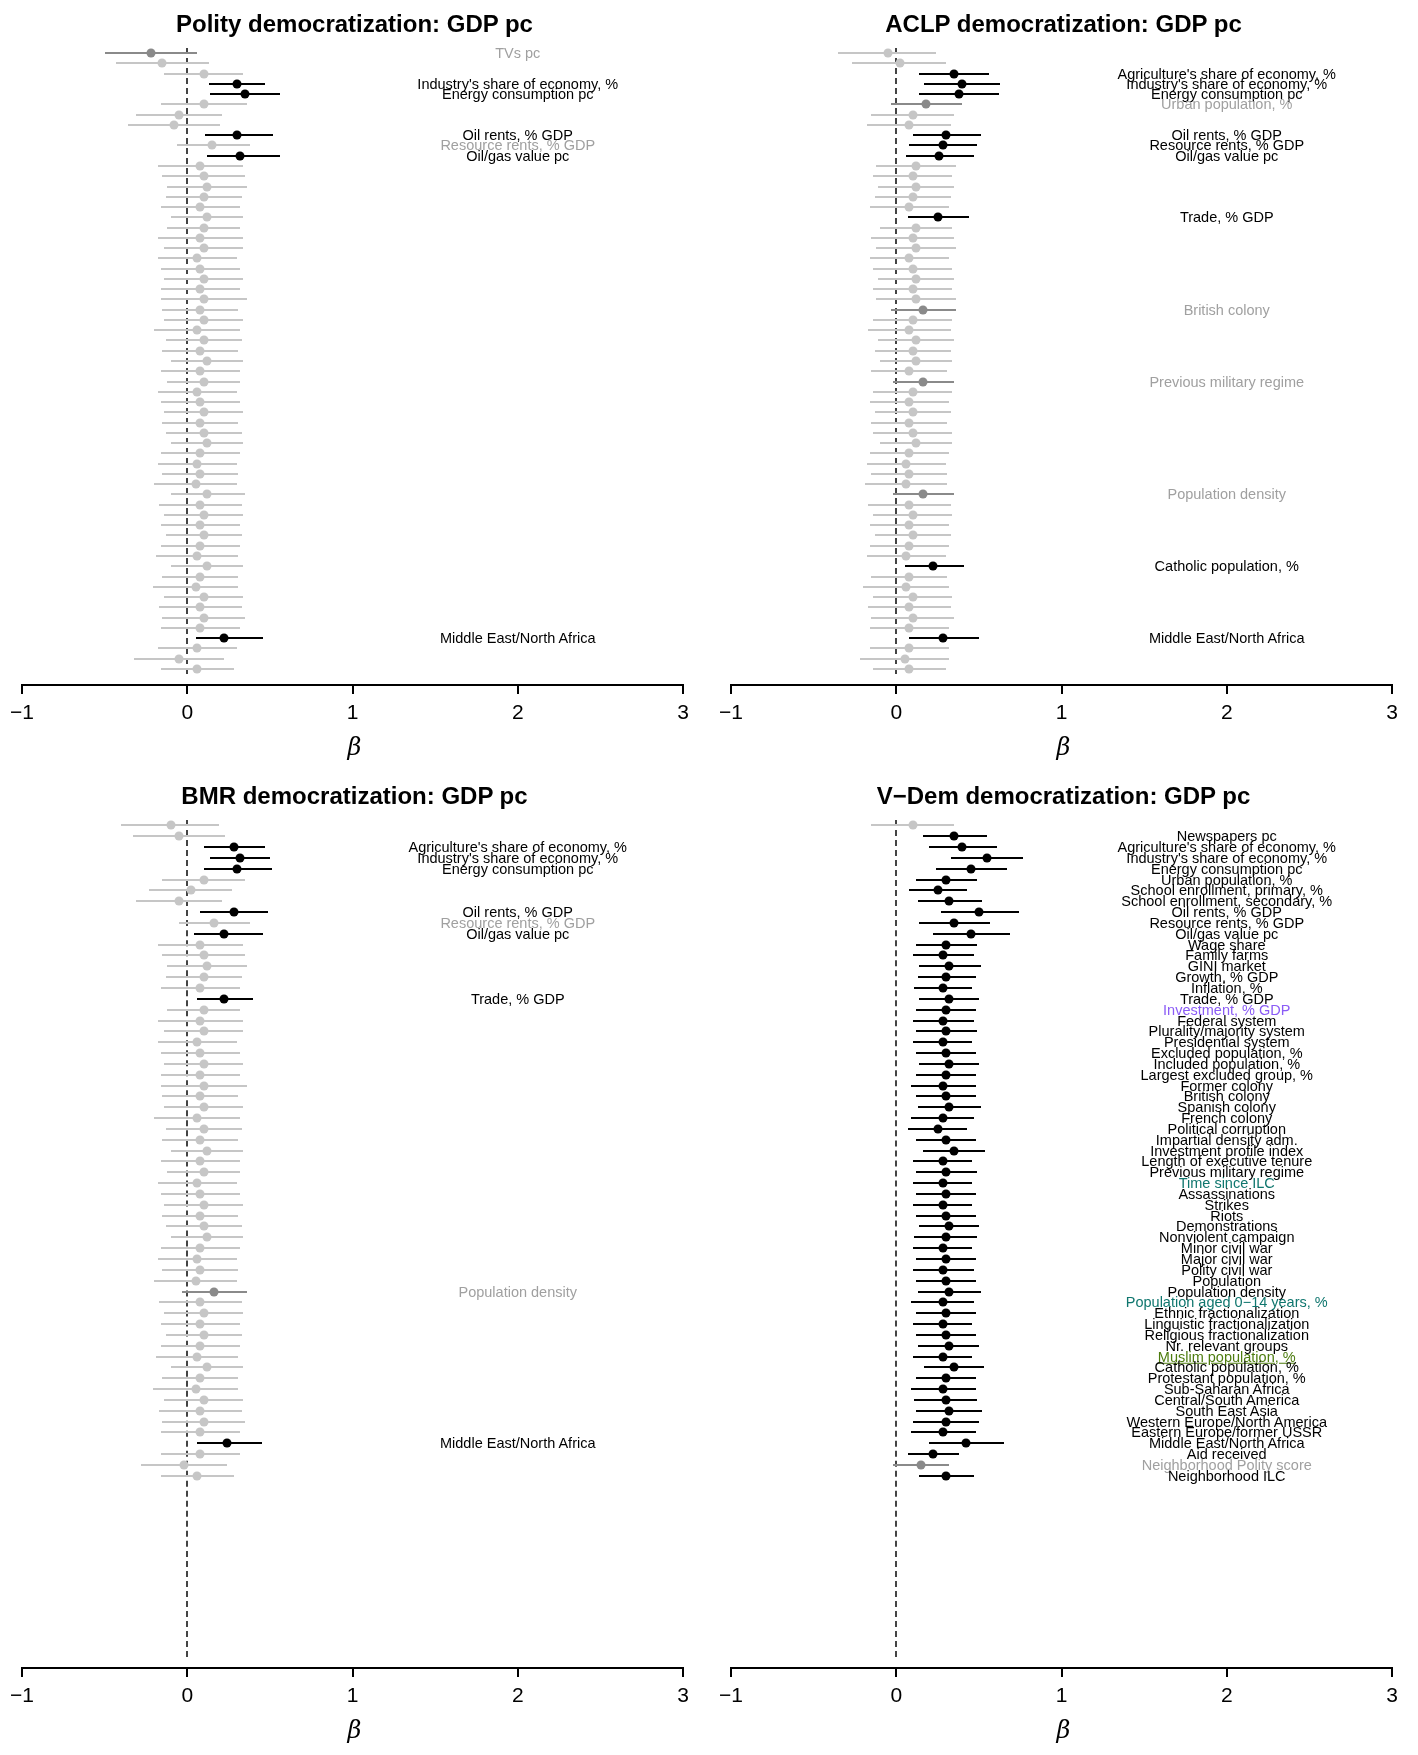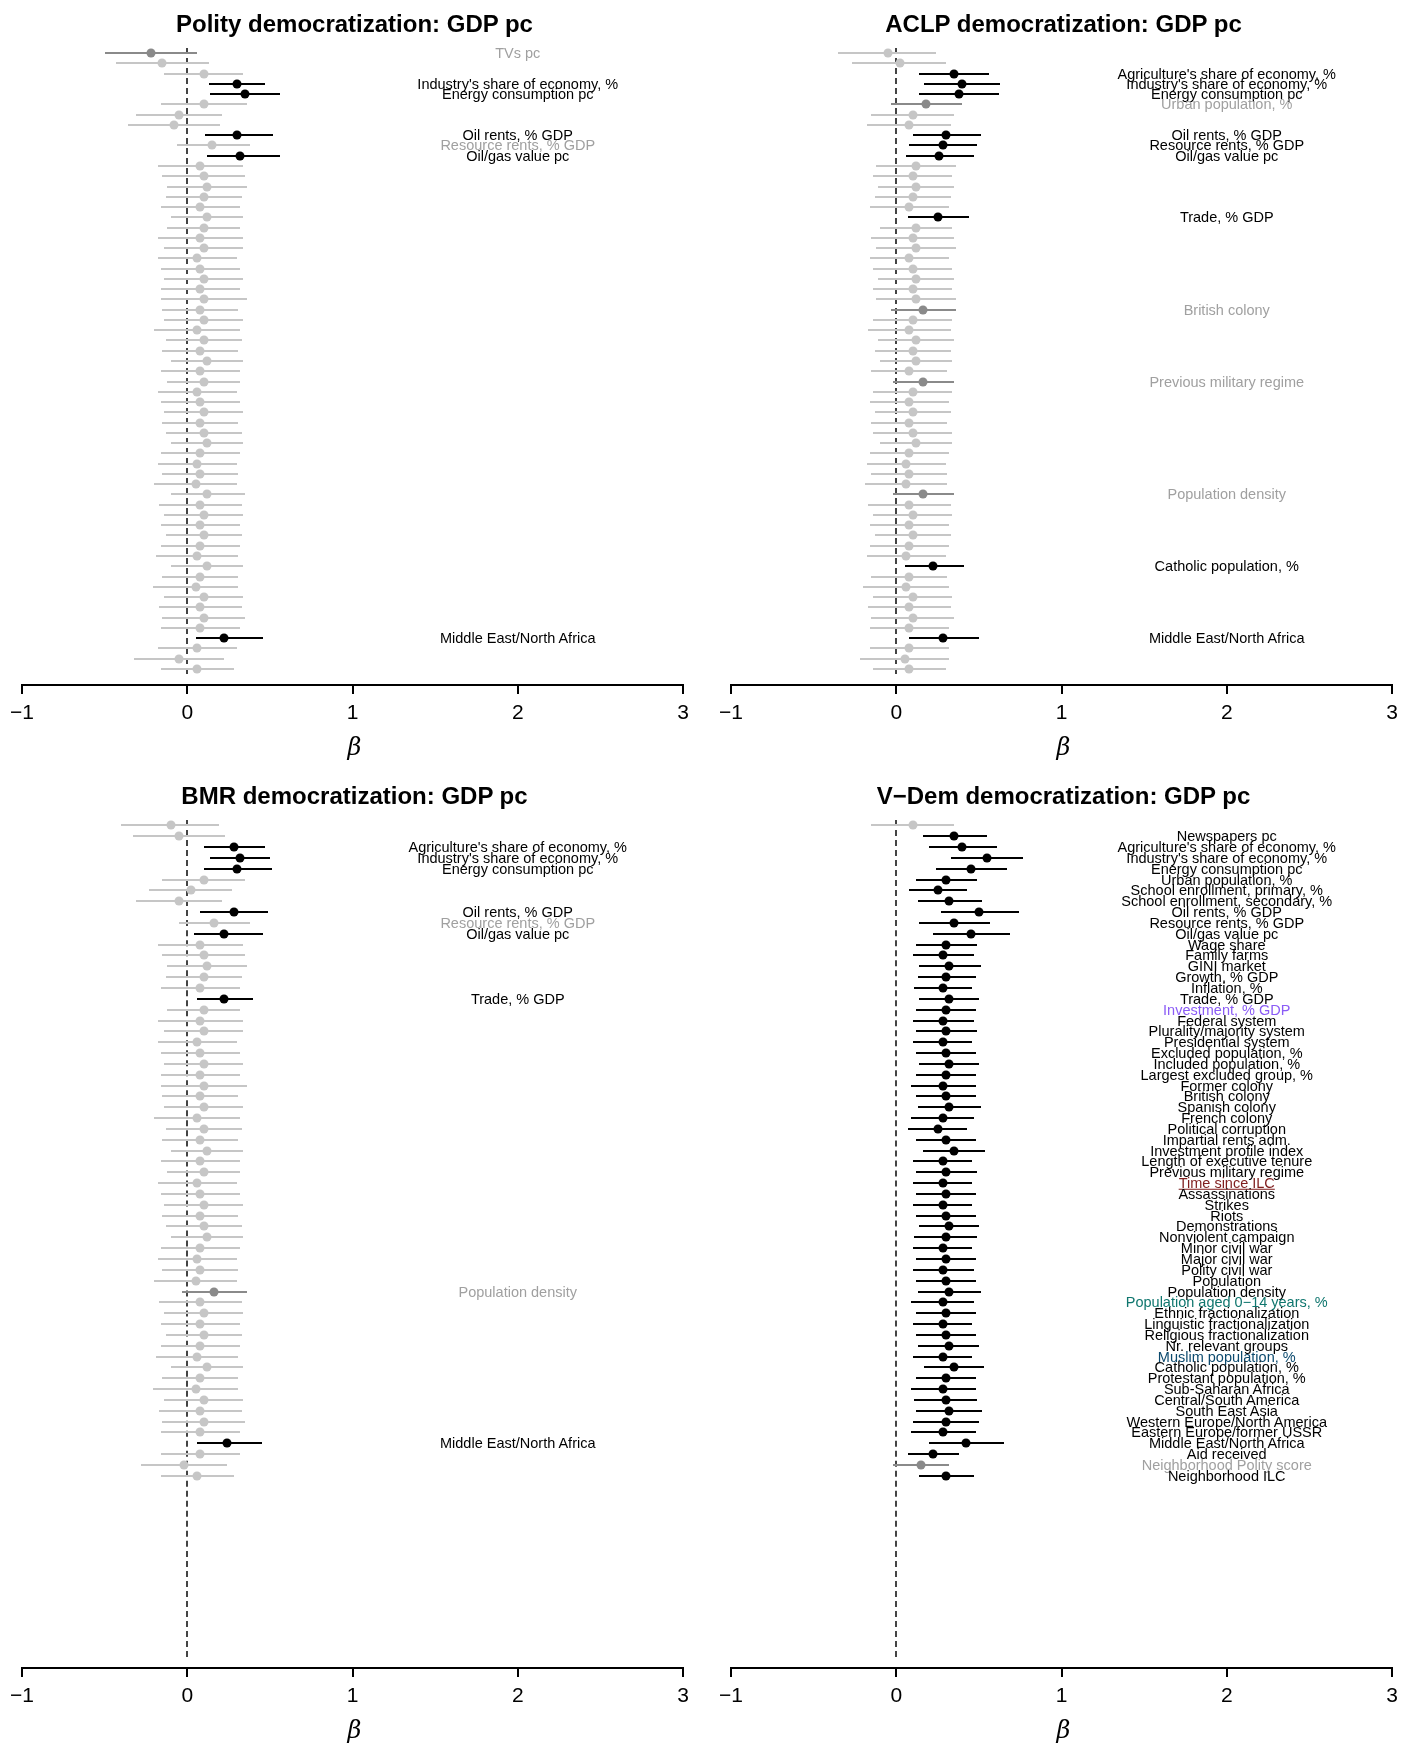--- a/index.html
+++ b/index.html
@@ -581,33 +581,33 @@
           <div class="dot" style="top: 34.3197%; left: 33%; background: rgb(0, 0, 0);"></div>
           <div class="rowlabel" style="top: 34.3197%; left: 75%; color: rgb(0, 0, 0);">Spanish colony</div>
           <div class="ci" style="top: 35.6148%; left: 27.25%; width: 9.5%; background: rgb(0, 0, 0);"></div>
           <div class="dot" style="top: 35.6148%; left: 32%; background: rgb(0, 0, 0);"></div>
           <div class="rowlabel" style="top: 35.6148%; left: 75%; color: rgb(0, 0, 0);">French colony</div>
           <div class="ci" style="top: 36.9098%; left: 26.75%; width: 9%; background: rgb(0, 0, 0);"></div>
           <div class="dot" style="top: 36.9098%; left: 31.25%; background: rgb(0, 0, 0);"></div>
           <div class="rowlabel" style="top: 36.9098%; left: 75%; color: rgb(0, 0, 0);">Political corruption</div>
           <div class="ci" style="top: 38.2049%; left: 28%; width: 9%; background: rgb(0, 0, 0);"></div>
           <div class="dot" style="top: 38.2049%; left: 32.5%; background: rgb(0, 0, 0);"></div>
-          <div class="rowlabel" style="top: 38.2049%; left: 75%; color: rgb(0, 0, 0);">Impartial rents adm.</div>
+          <div class="rowlabel" style="top: 38.2049%; left: 75%; color: rgb(0, 0, 0);">Impartial density adm.</div>
           <div class="ci" style="top: 39.5%; left: 29%; width: 9.5%; background: rgb(0, 0, 0);"></div>
           <div class="dot" style="top: 39.5%; left: 33.75%; background: rgb(0, 0, 0);"></div>
           <div class="rowlabel" style="top: 39.5%; left: 75%; color: rgb(0, 0, 0);">Investment profile index</div>
           <div class="ci" style="top: 40.7951%; left: 27.5%; width: 9%; background: rgb(0, 0, 0);"></div>
           <div class="dot" style="top: 40.7951%; left: 32%; background: rgb(0, 0, 0);"></div>
           <div class="rowlabel" style="top: 40.7951%; left: 75%; color: rgb(0, 0, 0);">Length of executive tenure</div>
           <div class="ci" style="top: 42.0902%; left: 28%; width: 9.25%; background: rgb(0, 0, 0);"></div>
           <div class="dot" style="top: 42.0902%; left: 32.5%; background: rgb(0, 0, 0);"></div>
           <div class="rowlabel" style="top: 42.0902%; left: 75%; color: rgb(0, 0, 0);">Previous military regime</div>
           <div class="ci" style="top: 43.3852%; left: 27.5%; width: 9%; background: rgb(0, 0, 0);"></div>
           <div class="dot" style="top: 43.3852%; left: 32%; background: rgb(0, 0, 0);"></div>
-          <div class="rowlabel" style="top: 43.3852%; left: 75%; color: #7f1d1d; text-decoration: underline;">Time since ILC</div>
+          <div class="rowlabel" style="top: 43.3852%; left: 75%; color: #0f766e;">Time since ILC</div>
           <div class="ci" style="top: 44.6803%; left: 28%; width: 9%; background: rgb(0, 0, 0);"></div>
           <div class="dot" style="top: 44.6803%; left: 32.5%; background: rgb(0, 0, 0);"></div>
           <div class="rowlabel" style="top: 44.6803%; left: 75%; color: rgb(0, 0, 0);">Assassinations</div>
           <div class="ci" style="top: 45.9754%; left: 27.5%; width: 9%; background: rgb(0, 0, 0);"></div>
           <div class="dot" style="top: 45.9754%; left: 32%; background: rgb(0, 0, 0);"></div>
           <div class="rowlabel" style="top: 45.9754%; left: 75%; color: rgb(0, 0, 0);">Strikes</div>
           <div class="ci" style="top: 47.2705%; left: 28%; width: 9%; background: rgb(0, 0, 0);"></div>
           <div class="dot" style="top: 47.2705%; left: 32.5%; background: rgb(0, 0, 0);"></div>
           <div class="rowlabel" style="top: 47.2705%; left: 75%; color: rgb(0, 0, 0);">Riots</div>
           <div class="ci" style="top: 48.5656%; left: 28.5%; width: 9%; background: rgb(0, 0, 0);"></div>
@@ -641,21 +641,21 @@
           <div class="dot" style="top: 60.2213%; left: 32%; background: rgb(0, 0, 0);"></div>
           <div class="rowlabel" style="top: 60.2213%; left: 75%; color: rgb(0, 0, 0);">Linguistic fractionalization</div>
           <div class="ci" style="top: 61.5164%; left: 28%; width: 9%; background: rgb(0, 0, 0);"></div>
           <div class="dot" style="top: 61.5164%; left: 32.5%; background: rgb(0, 0, 0);"></div>
           <div class="rowlabel" style="top: 61.5164%; left: 75%; color: rgb(0, 0, 0);">Religious fractionalization</div>
           <div class="ci" style="top: 62.8115%; left: 28.25%; width: 9.25%; background: rgb(0, 0, 0);"></div>
           <div class="dot" style="top: 62.8115%; left: 33%; background: rgb(0, 0, 0);"></div>
           <div class="rowlabel" style="top: 62.8115%; left: 75%; color: rgb(0, 0, 0);">Nr. relevant groups</div>
           <div class="ci" style="top: 64.1066%; left: 27.5%; width: 9%; background: rgb(0, 0, 0);"></div>
           <div class="dot" style="top: 64.1066%; left: 32%; background: rgb(0, 0, 0);"></div>
-          <div class="rowlabel" style="top: 64.1066%; left: 75%; color: #0c4a6e;">Muslim population, %</div>
+          <div class="rowlabel" style="top: 64.1066%; left: 75%; color: #4d7c0f; text-decoration: underline;">Muslim population, %</div>
           <div class="ci" style="top: 65.4016%; left: 29.25%; width: 9%; background: rgb(0, 0, 0);"></div>
           <div class="dot" style="top: 65.4016%; left: 33.75%; background: rgb(0, 0, 0);"></div>
           <div class="rowlabel" style="top: 65.4016%; left: 75%; color: rgb(0, 0, 0);">Catholic population, %</div>
           <div class="ci" style="top: 66.6967%; left: 28%; width: 9%; background: rgb(0, 0, 0);"></div>
           <div class="dot" style="top: 66.6967%; left: 32.5%; background: rgb(0, 0, 0);"></div>
           <div class="rowlabel" style="top: 66.6967%; left: 75%; color: rgb(0, 0, 0);">Protestant population, %</div>
           <div class="ci" style="top: 67.9918%; left: 27.25%; width: 9.75%; background: rgb(0, 0, 0);"></div>
           <div class="dot" style="top: 67.9918%; left: 32%; background: rgb(0, 0, 0);"></div>
           <div class="rowlabel" style="top: 67.9918%; left: 75%; color: rgb(0, 0, 0);">Sub-Saharan Africa</div>
           <div class="ci" style="top: 69.2869%; left: 27.75%; width: 9.5%; background: rgb(0, 0, 0);"></div>

